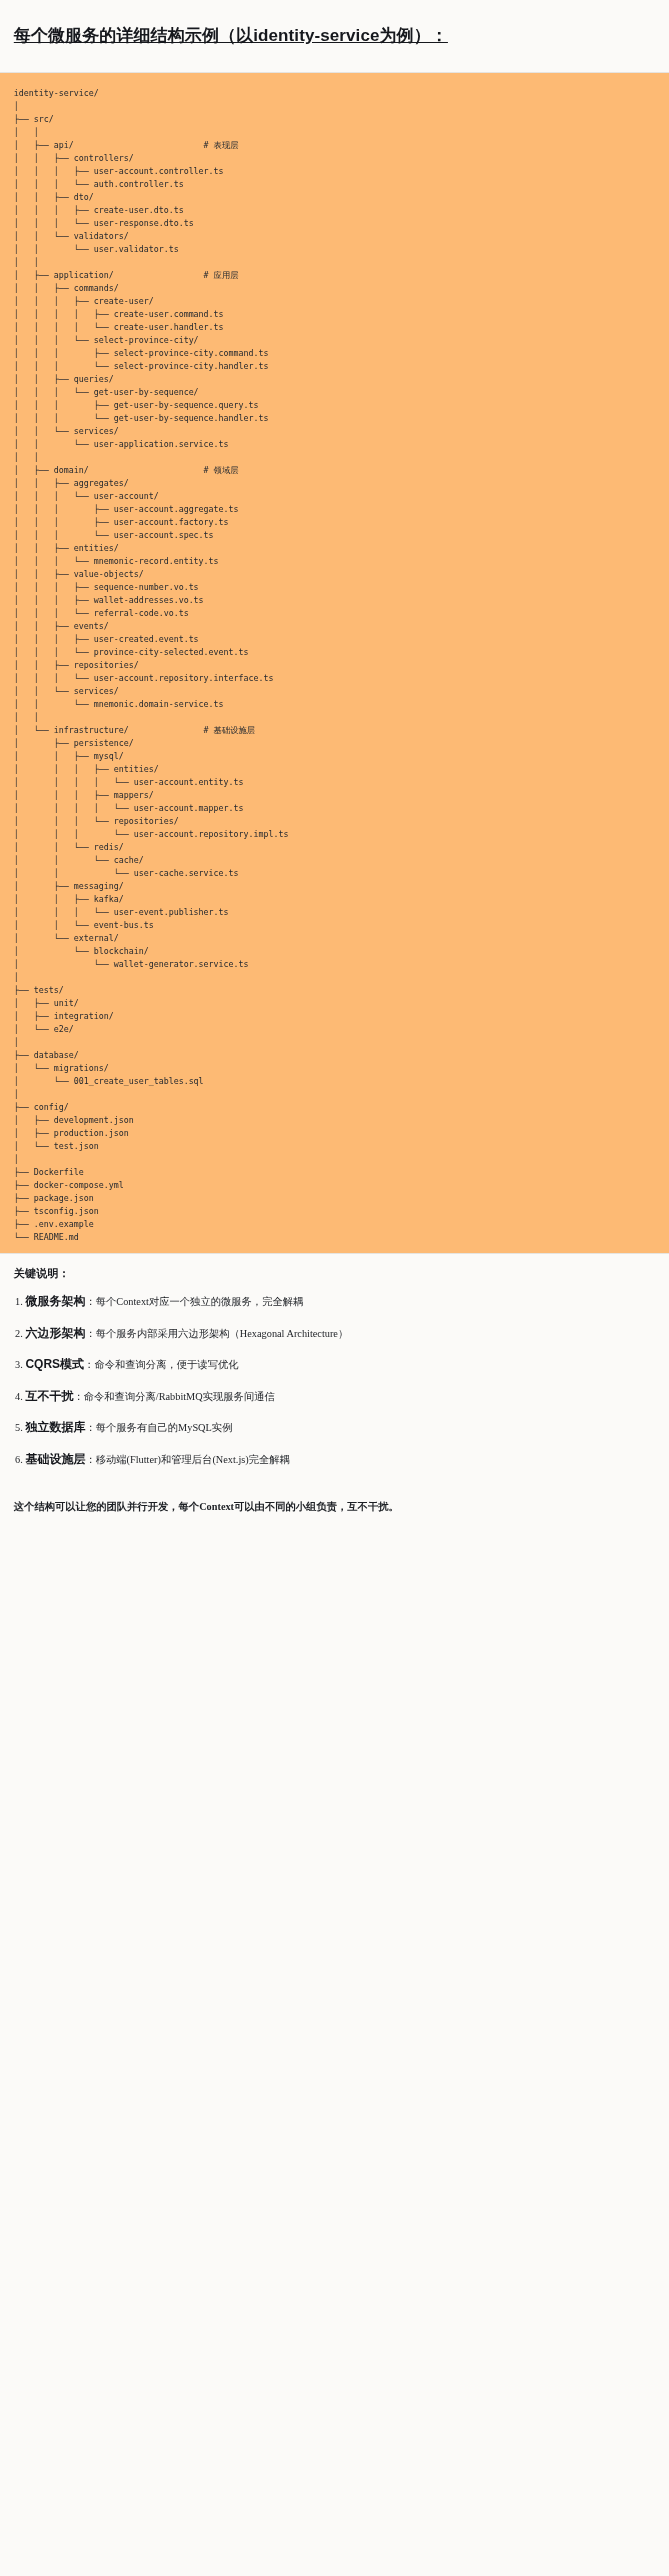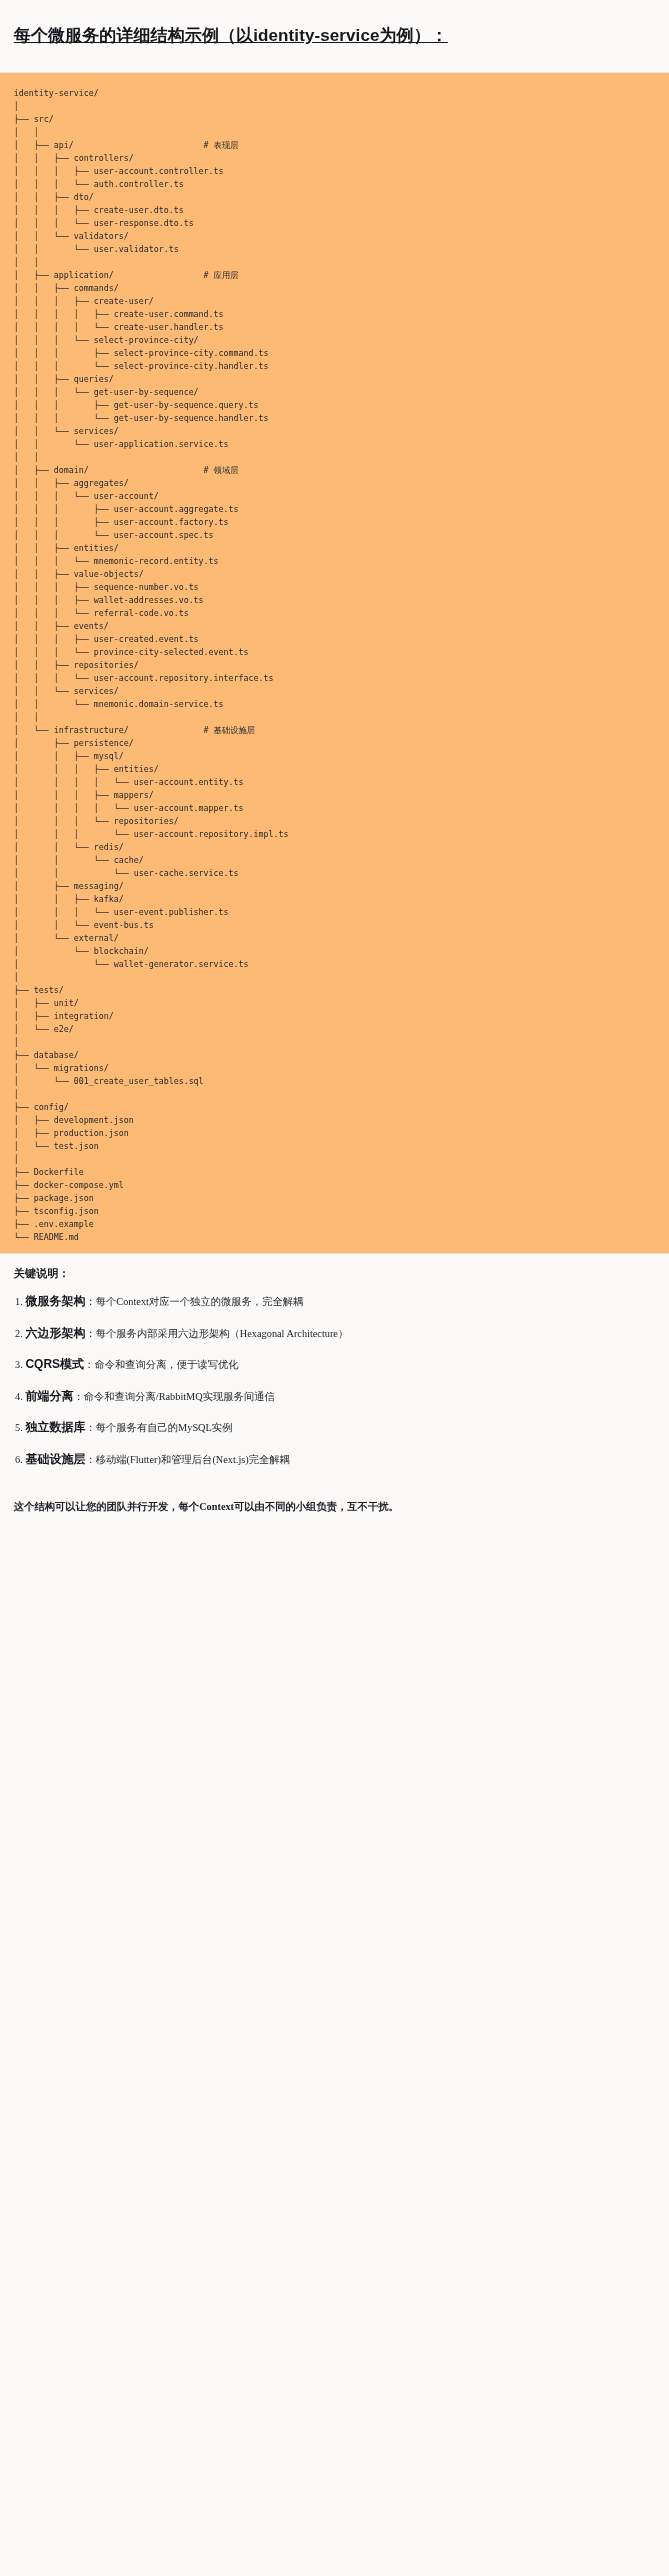--- a/index.html
+++ b/index.html
@@ -210,21 +210,21 @@
   </div>
 
   <hr class="rule">
 
   <div class="notes">
     <h3>关键说明：</h3>
     <ol class="note-list">
       <li><span class="nterm">微服务架构</span><span class="ndesc">：</span><span class="ndesc">每个Context对应一个独立的微服务，完全解耦</span></li>
       <li><span class="nterm">六边形架构</span><span class="ndesc">：</span><span class="ndesc">每个服务内部采用六边形架构（Hexagonal Architecture）</span></li>
       <li><span class="nterm">CQRS模式</span><span class="ndesc">：</span><span class="ndesc">命令和查询分离，便于读写优化</span></li>
-      <li><span class="nterm">前端分离</span><span class="ndesc">：</span><span class="ndesc">命令和查询分离/RabbitMQ实现服务间通信</span></li>
+      <li><span class="nterm">互不干扰</span><span class="ndesc">：</span><span class="ndesc">命令和查询分离/RabbitMQ实现服务间通信</span></li>
       <li><span class="nterm">独立数据库</span><span class="ndesc">：</span><span class="ndesc">每个服务有自己的MySQL实例</span></li>
       <li><span class="nterm">基础设施层</span><span class="ndesc">：</span><span class="ndesc">移动端(Flutter)和管理后台(Next.js)完全解耦</span></li>
     </ol>
   </div>
 
   <p class="closing">这个结构可以让您的团队并行开发，每个Context可以由不同的小组负责，互不干扰。</p>
 
 </div>
 
 

